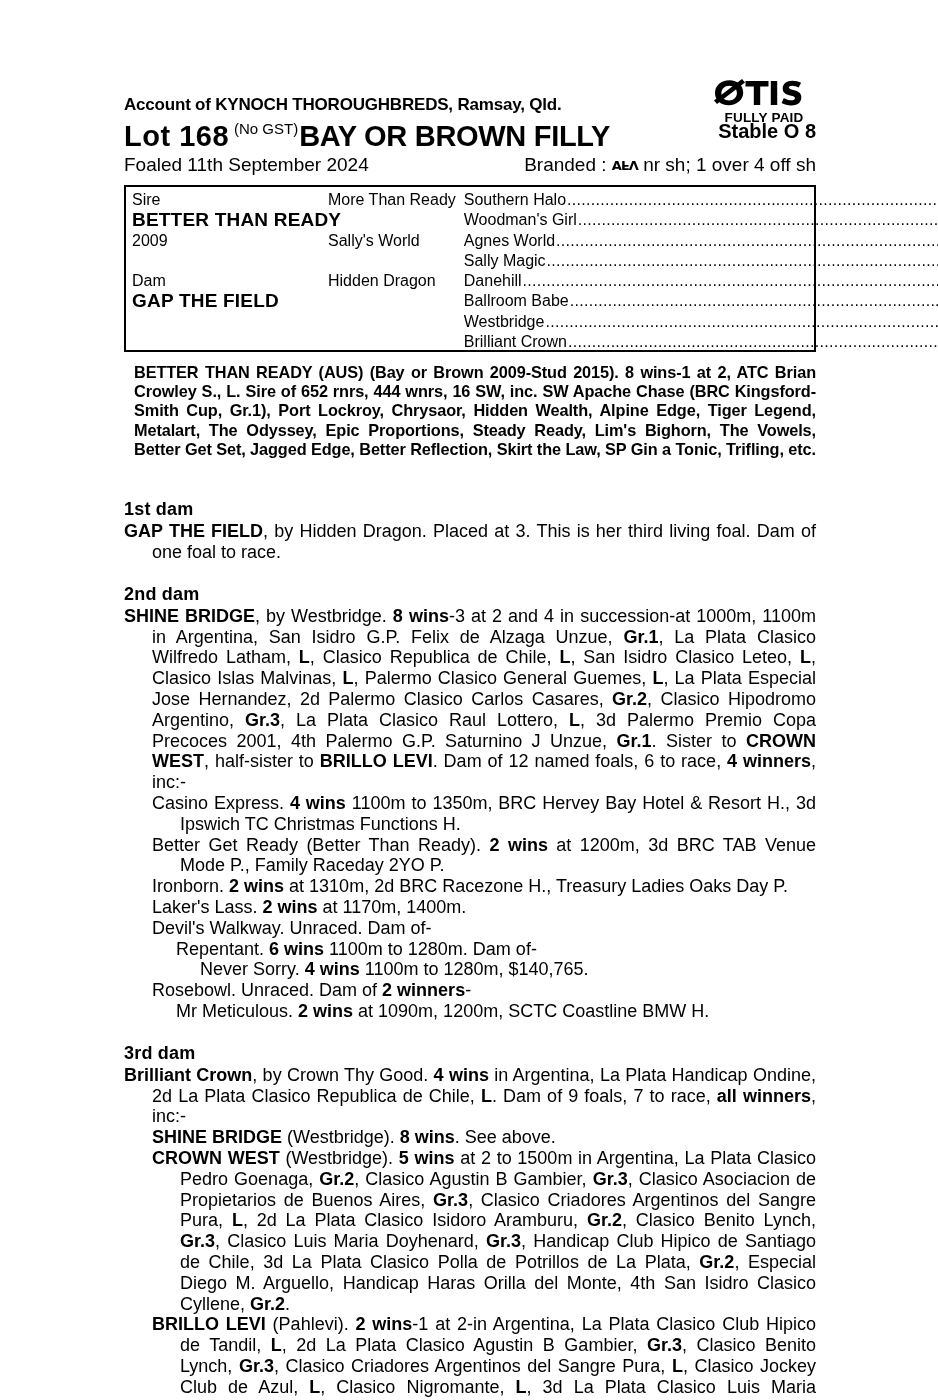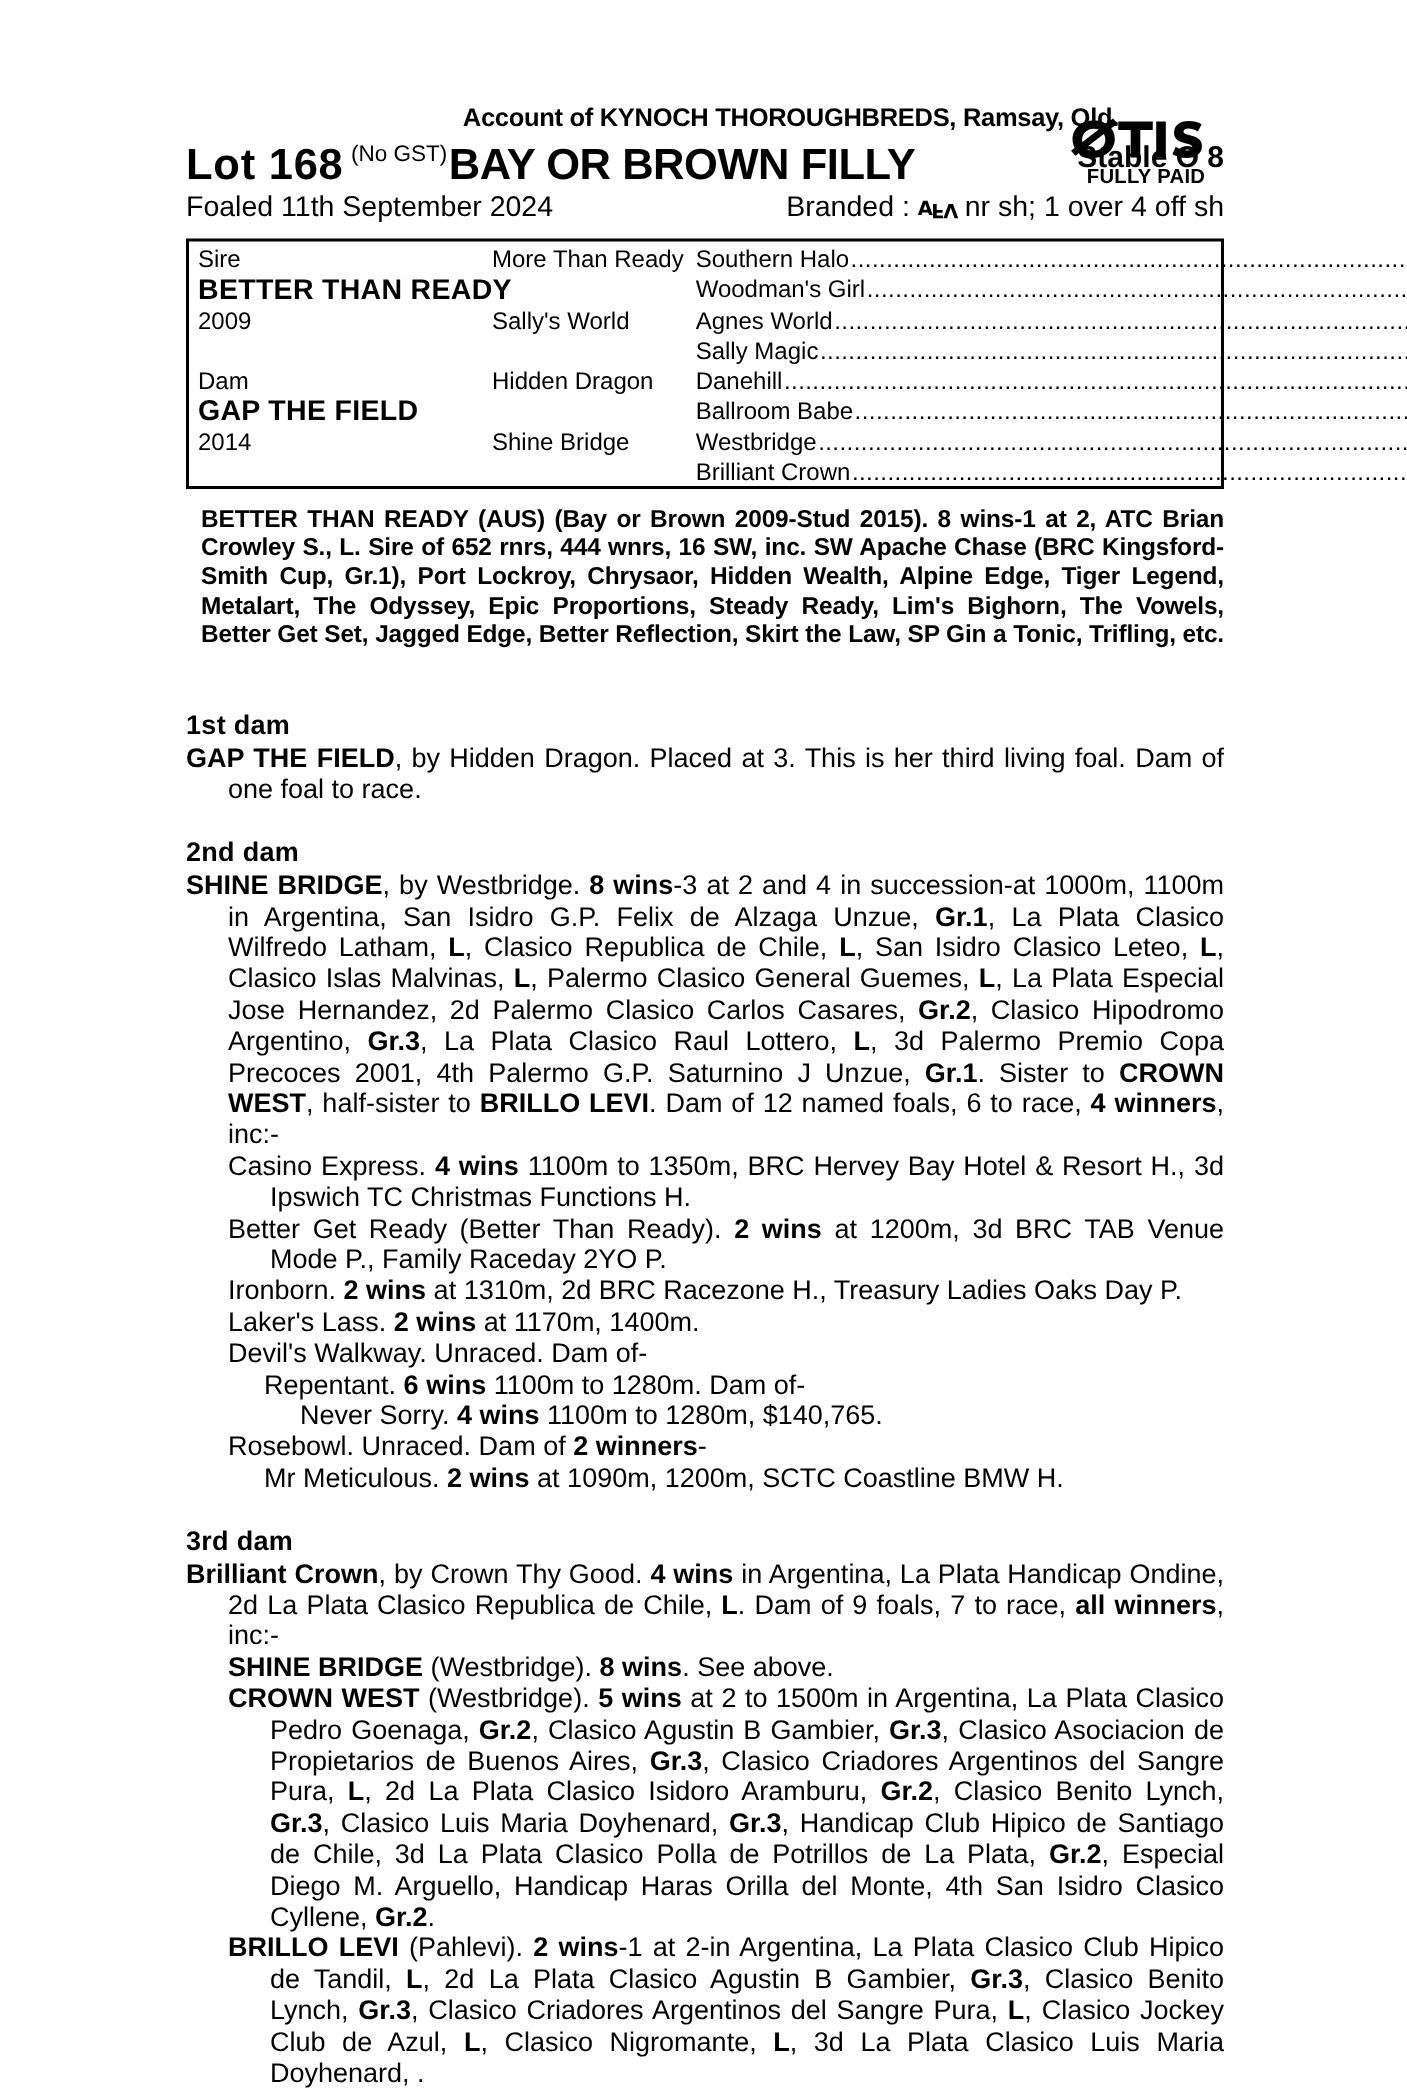--- a/index.html
+++ b/index.html
@@ -35,25 +35,25 @@
   }
   .logo-sub {
     display: block;
     font-weight: bold;
     font-size: 13.5px;
     letter-spacing: 0.2px;
     margin-top: 3px;
   }
 
   .account-line {
-    text-align: right;
+    text-align: left;
     font-weight: bold;
     font-size: 17px;
     letter-spacing: -0.2px;
-    padding-top: 69px;
+    padding-top: 95px;
     padding-right: 70px;
     white-space: nowrap;
   }
 
   .lot-line {
     display: flex;
     align-items: flex-start;
     margin-top: 5px;
     white-space: nowrap;
   }
@@ -241,24 +241,20 @@
         <span>Sally's World</span>
       </div>
       <div class="ped-row"></div>
       <div class="ped-row">
         <span class="c1">Dam</span>
         <span>Hidden Dragon</span>
       </div>
       <div class="ped-row big">
         <span class="c1">GAP THE FIELD</span>
       </div>
-      <div class="ped-row">
-        <span class="c1">2014</span>
-        <span>Shine Bridge</span>
-      </div>
     </div>
     <div class="ped-divider"></div>
     <div class="ped-right" id="ped-right">
         <div class="dots-row">
           <span class="lead">Southern Halo</span>
           <span class="dots">..........................................................................................</span>
         </div>
         <div class="dots-row">
           <span class="lead">Woodman's Girl</span>
           <span class="dots">..........................................................................................</span>

